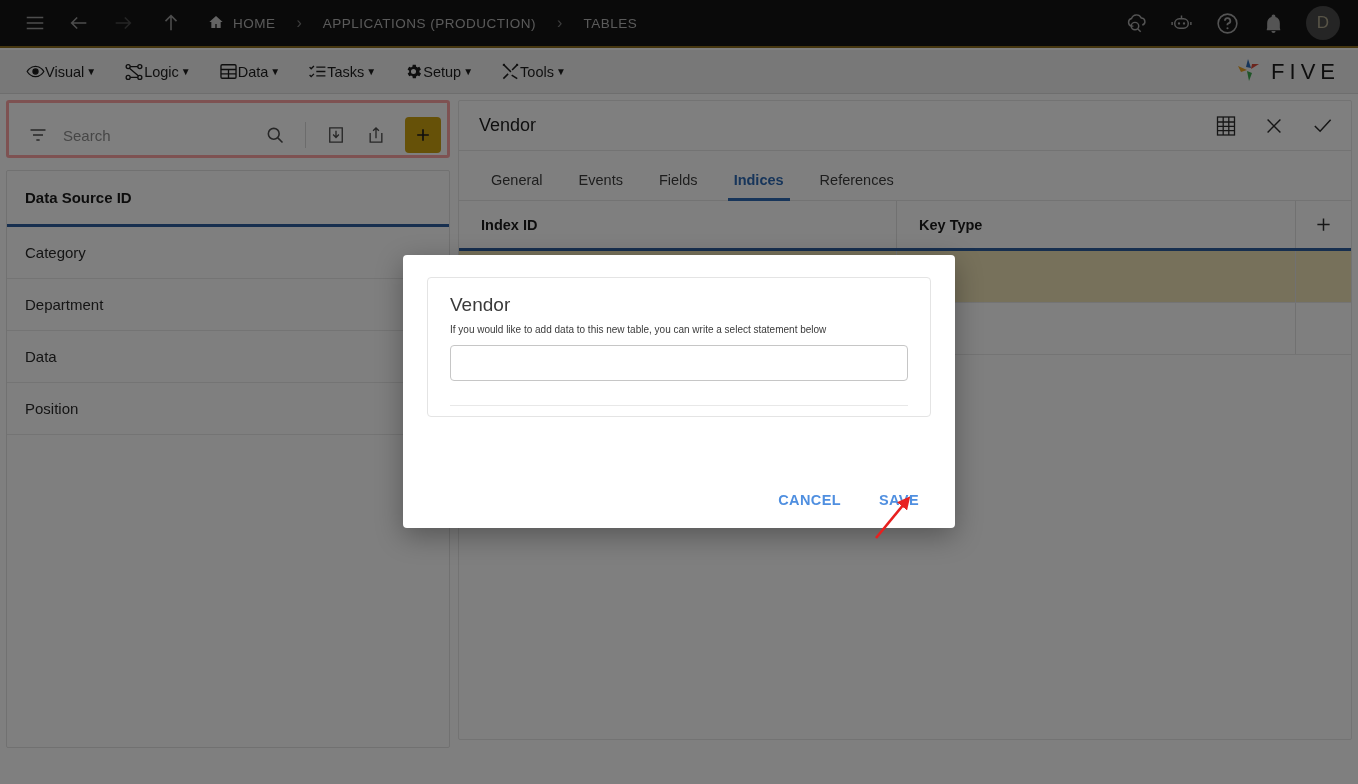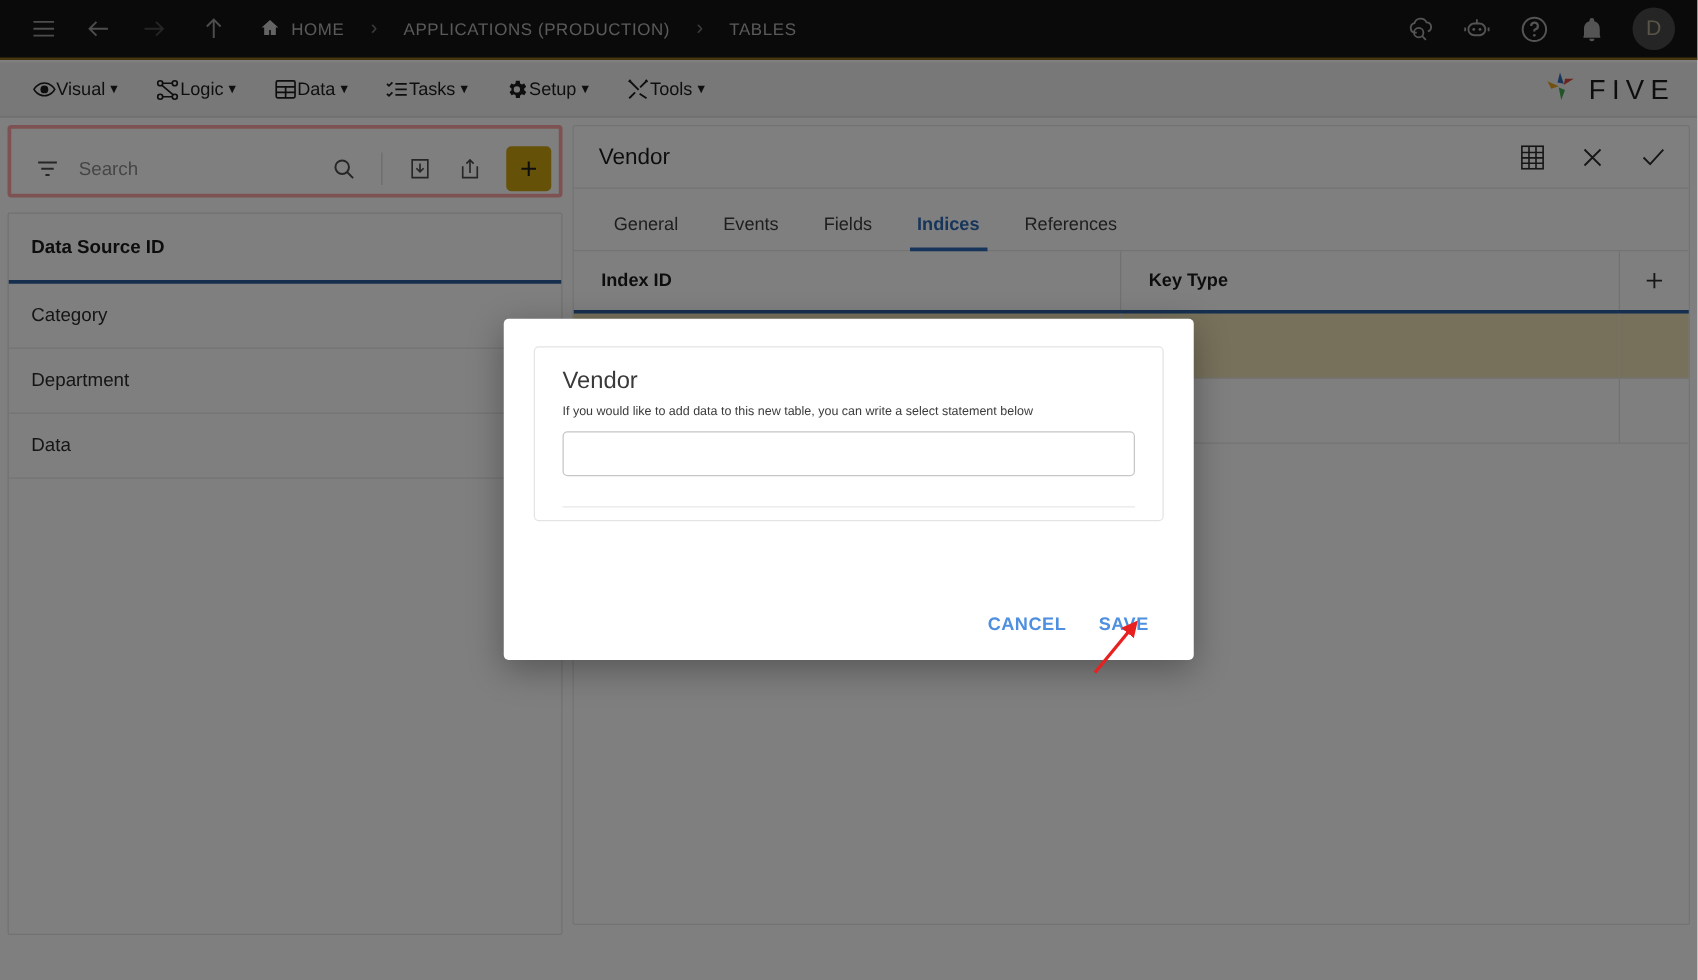--- a/index.html
+++ b/index.html
@@ -186,21 +186,21 @@
   .dlg-sub { font-size: 19px; color: #3a3a3a; margin-bottom: 8px; }
   .dlg-desc { font-size: 10px; color: #3a3a3a; margin-bottom: 10px; }
   .dlg-input {
     width: 100%; height: 36px; border: 1px solid #c6c6c6; border-radius: 4px;
     outline: none; padding: 0 10px; font-size: 14px;
     font-family: "Liberation Sans", sans-serif; background: #fff; color: #222;
   }
   .dlg-inner-div { height: 1px; background: #e8e8e8; margin-top: 24px; }
   .dlg-actions {
     margin-top: auto; display: flex; justify-content: flex-end;
-    align-items: center; gap: 26px; padding-right: 12px; padding-bottom: 6px;
+    align-items: center; gap: 38px; padding-right: 12px; padding-bottom: 6px;
   }
   .dlg-btn {
     font-size: 14.5px; font-weight: bold; color: #4f8fe0; letter-spacing: 0.4px;
     background: none; border: none; cursor: pointer;
     font-family: "Liberation Sans", sans-serif;
   }
   .arrow-annot { position: absolute; left: 868px; top: 496px; }
 </style>
 </head>
 <body>
@@ -390,20 +390,21 @@
           <path d="M12 5v14M5 12h14"></path>
         </svg>
       </span>
     </div>
 
     <div class="listbox">
       <div class="list-head">Data Source ID</div>
       <div class="list-row">Category</div>
       <div class="list-row">Department</div>
       <div class="list-row">Data</div>
+      <div class="list-row">Position</div>
       <div class="list-filler"></div>
     </div>
   </div>
 
   <div class="rightpanel">
     <div class="rp-header">
       <div class="rp-title">Vendor</div>
       <div class="rp-actions">
         <span class="sb-icon">
           <svg width="24" height="24" viewBox="0 0 24 24" fill="none" stroke="currentColor" stroke-width="1.3">

